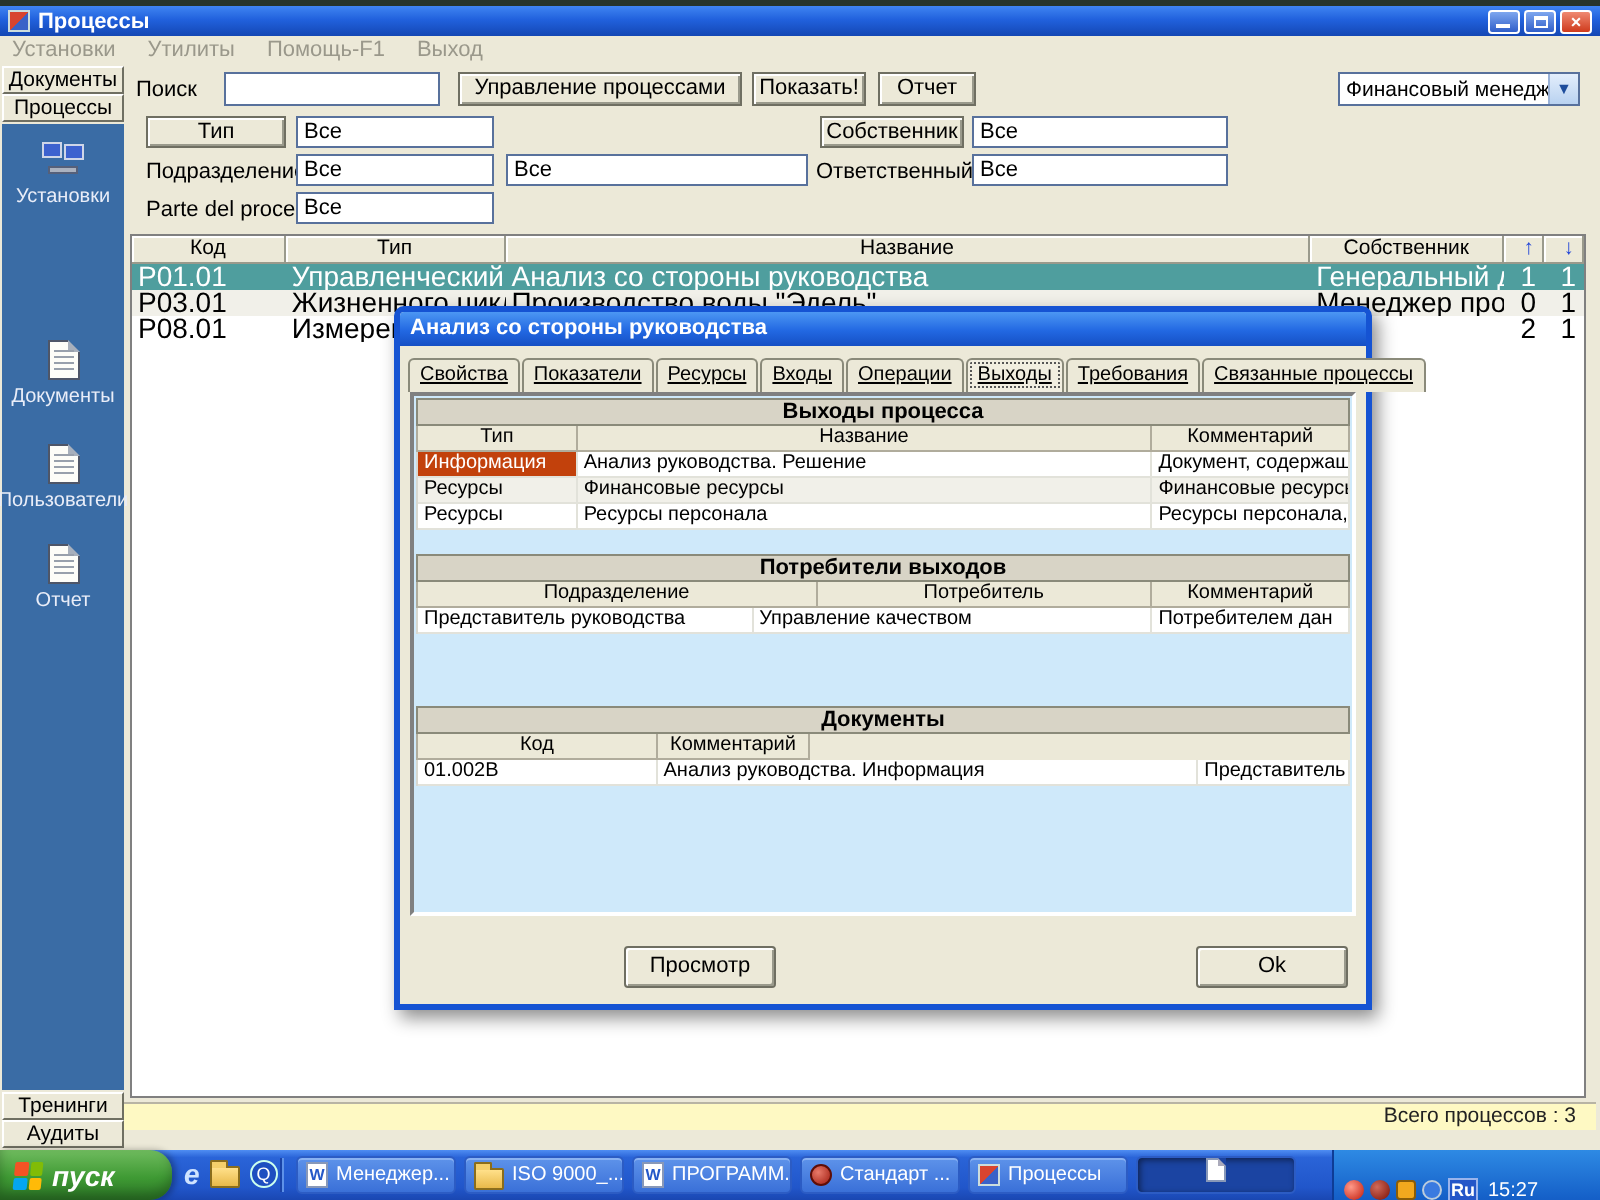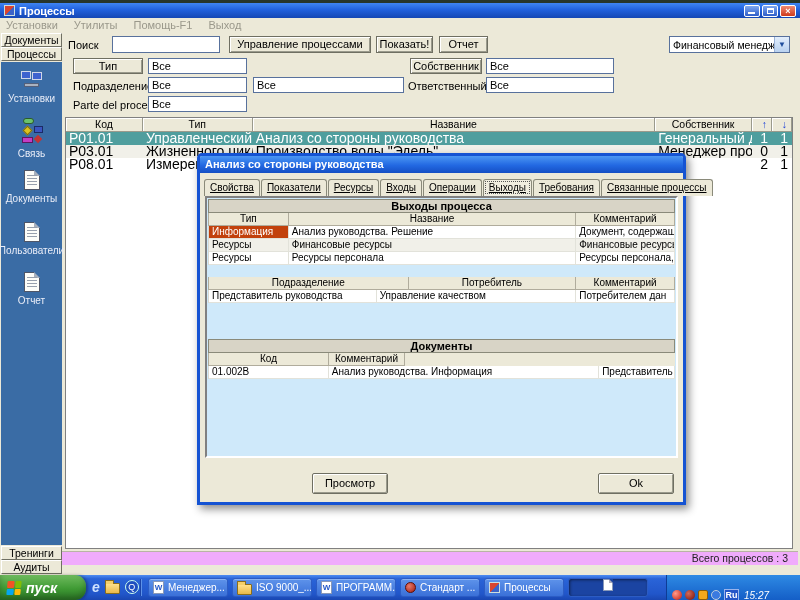--- a/index.html
+++ b/index.html
@@ -75,21 +75,21 @@
     text-align:center; font-size:10.5px; line-height:13px; overflow:hidden; }
   .prow { display:flex; height:13px; background:#fff; }
   .prow.alt { background:#f1f0e9; }
   .prow.selected { background:#4f9e9e; color:#fff; }
   .pc { padding-left:3px; font-size:14px; line-height:13px; white-space:nowrap; overflow:hidden; }
   .w-code { width:77px; } .w-type { width:110px; } .w-name { width:403px; } .w-owner { width:97px; }
   .w-up, .w-down { width:20px; text-align:right; padding-right:4px; }
   .sort-arrow { color:#2346d8; font-weight:bold; }
 
   
-  .statusbar { position:absolute; left:62px; top:551px; width:736px; height:14px; background:#f0abfc;
+  .statusbar { position:absolute; left:62px; top:551px; width:736px; height:14px; background:#fef9c3;
     border-top:1px solid #b8b4a4; text-align:right; padding-right:10px; font-size:10.5px; line-height:13px; color:#222; }
 
   
   .dialog { position:absolute; left:197px; top:153px; width:489px; height:352px; background:#ece9d8;
     border:3px solid #1553d3; border-radius:5px 5px 0 0; box-shadow:3px 4px 9px rgba(0,0,0,.45); z-index:20; }
   .dlg-titlebar { position:absolute; left:0; top:0; right:0; height:17px;
     background:linear-gradient(180deg,#4c97f3 0%,#2268e2 55%,#154fc4 100%);
     color:#fff; font-weight:bold; font-size:11px; padding:2px 5px; border-radius:2px 2px 0 0; }
   .dlg-tabs { position:absolute; left:4px; top:23px; display:flex; height:17px;text-decoration:underline; }
   .dtab { height:17px; padding:2px 5px; background:#ece9d8; border:1px solid #8a8a7a; border-bottom:none;
@@ -152,21 +152,21 @@
     border-color:#1b44a2 #1b44a2 #aab #aab; }
   .tray { position:absolute; right:0; top:0; width:134px; height:40px;
     background:linear-gradient(180deg,#2e8ae4 0%,#1560c8 60%,#1150b4 100%); border-left:1px solid #0e3c96;
     display:flex; align-items:center; gap:3px; padding:0 5px; color:#fff; }
   .tray .t-red { width:10px; height:10px; border-radius:50%; background:radial-gradient(circle at 35% 35%, #ff9a8a, #c01808); }
   .tray .t-dark { width:10px; height:10px; border-radius:50%; background:radial-gradient(circle at 35% 35%, #d06a5a, #7a0e04); }
   .tray .t-clock { width:10px; height:10px; background:#f2a81e; border:1px solid #8a5c08; border-radius:2px; }
   .tray .t-wheel { width:10px; height:10px; border-radius:50%; background:#3a7ae0; border:1px solid #bcd; }
   .tray .t-ru { width:15px; height:13px; background:#2456c8; border:1px solid #9ab4ec; color:#fff; font-size:9px;
     font-weight:bold; text-align:center; line-height:11px; }
-  .tray .t-time { font-size:10px; margin-left:2px;font-style:italic; }
+  .tray .t-time { font-size:10px; margin-left:2px; }
 </style>
 </head>
 <body>
 
 <div class="screen">
   <div class="top-strip"></div>
 
   <div class="titlebar">
     <span class="app-ico"></span>
     <span>Процессы</span>
@@ -194,30 +194,20 @@
 
   <div class="sidebar">
     <div class="side-item" style="top:8px">
       <span class="icon-computers">
           <i class="m1"></i>
           <i class="m2"></i>
           <i class="base"></i>
         </span>
       <span>Установки</span>
     </div>
-    <div class="side-item" style="top:56px">
-      <span class="icon-flow">
-          <i class="f-g"></i>
-          <i class="f-y"></i>
-          <i class="f-b"></i>
-          <i class="f-m"></i>
-          <i class="f-r"></i>
-        </span>
-      <span>Связь</span>
-    </div>
     <div class="side-item" style="top:108px">
       <span class="icon-doc"></span>
       <span>Документы</span>
     </div>
     <div class="side-item" style="top:160px">
       <span class="icon-doc"></span>
       <span>Пользователи</span>
     </div>
     <div class="side-item" style="top:210px">
       <span class="icon-doc"></span>
@@ -331,20 +321,21 @@
           </div>
 
           <div class="sec-row">
             <div class="sc o0">Ресурсы</div>
             <div class="sc o1">Ресурсы персонала</div>
             <div class="sc o2">Ресурсы персонала, выд</div>
           </div>
         </div>
       <div class="gap12"></div>
 
+      <div class="group-bar">Потребители выходов</div>
       <div class="sec-head">
         <div class="shc c0">Подразделение</div>
         <div class="shc c1">Потребитель</div>
         <div class="shc c2">Комментарий</div>
       </div>
       <div>
 
           <div class="sec-row">
             <div class="sc c1">Представитель руководства</div>
             <div class="sc c0">Управление качеством</div>

